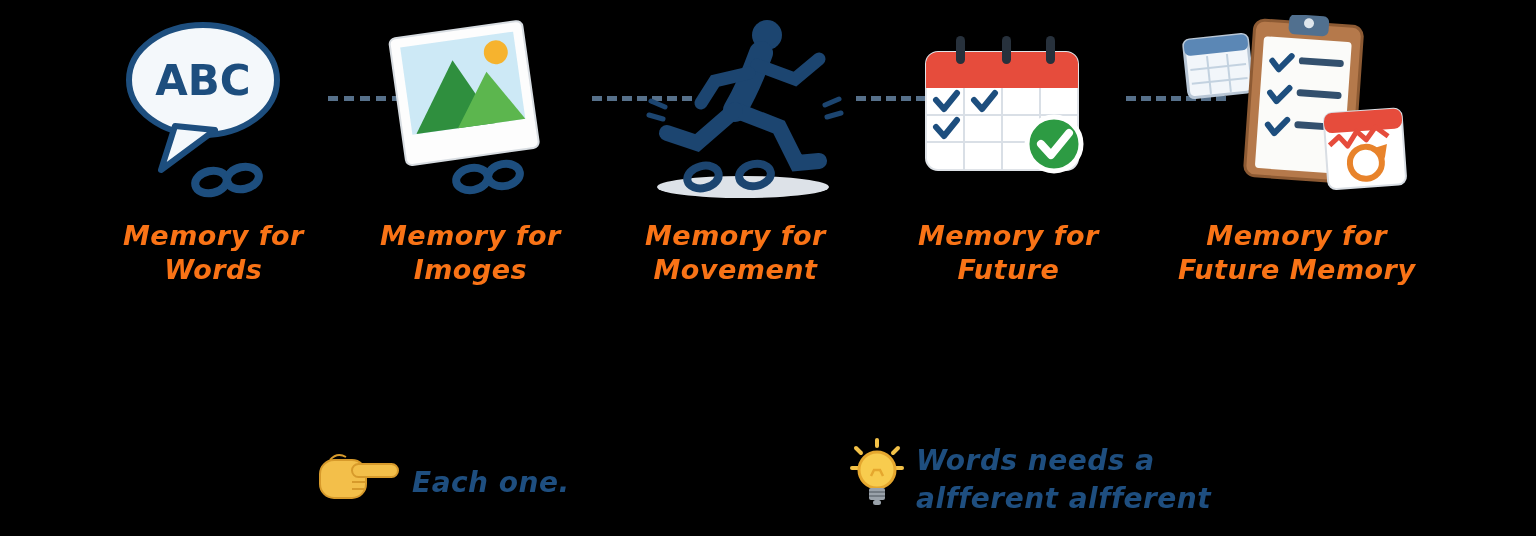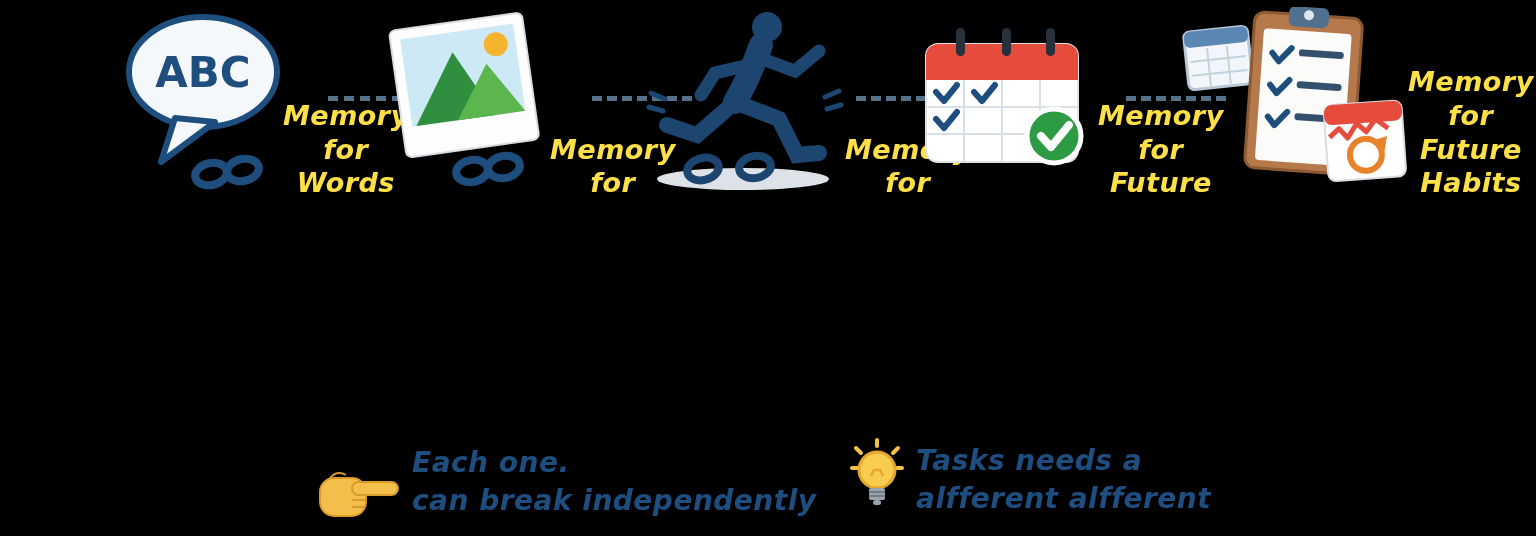--- a/index.html
+++ b/index.html
@@ -1,23 +1,23 @@
 <!DOCTYPE html>
 <html><head>
 <meta charset="utf-8">
 <style>
   html,body{margin:0;padding:0;background:#000;}
   .canvas{
     position:relative;width:1536px;height:536px;background:#000;overflow:hidden;
     font-family:"DejaVu Sans",sans-serif;
   }
-  .memory-item{position:absolute;top:4px;width:260px;display:flex;flex-direction:row;align-items:flex-end;}
+  .memory-item{position:absolute;top:12px;width:260px;display:flex;flex-direction:column;align-items:flex-start;}
   .icon-box{height:196px;display:flex;align-items:center;justify-content:center;}
   .label{
-    margin-top:4px;color:#fde047;font-weight:bold;font-style:italic;
+    margin-top:11px;color:#f97316;font-weight:bold;font-style:italic;
     font-size:27px;line-height:1.25;text-align:center;letter-spacing:.5px;
   }
   .dash{position:absolute;top:96px;height:0;border-top:5px dashed #56708a;}
   .note{position:absolute;display:flex;align-items:flex-end;gap:12px;}
   .note-text{
     color:#1e4e7f;font-weight:bold;font-style:italic;font-size:28px;line-height:1.35;
     letter-spacing:.5px;white-space:nowrap;
   }
 </style>
 </head>
@@ -59,20 +59,21 @@
           <polygon points="74,108 110,56 142,108" fill="#5cb64e"></polygon>
         </g>
         <g fill="none" stroke="#1d4e7e" stroke-width="8">
           <ellipse cx="92" cy="160" rx="16" ry="11" transform="rotate(-10 92 160)"></ellipse>
           <ellipse cx="124" cy="156" rx="16" ry="11" transform="rotate(-10 124 156)"></ellipse>
         </g>
       </svg>
     </div>
     <div class="label">
       <span>Memory for</span><br>
+      <span>Imoges</span>
     </div>
   </div>
 
   <div class="memory-item" style="left:645px;">
     <div class="icon-box">
       <svg width="200" height="190" viewBox="0 0 200 190">
         <ellipse cx="98" cy="172" rx="86" ry="11" fill="#dde2e8"></ellipse>
         <g stroke="#1c4570" fill="none" stroke-linecap="round">
           <circle cx="122" cy="20" r="15" fill="#1c4570" stroke="none"></circle>
           <path d="M116,38 C108,60 100,78 90,95" stroke-width="24"></path>
@@ -88,20 +89,21 @@
         <g stroke="#1c4570" stroke-width="5" stroke-linecap="round">
           <path d="M6,86 L20,92"></path>
             <path d="M4,100 L18,104"></path>
           <path d="M194,84 L180,90"></path>
             <path d="M196,98 L182,102"></path>
         </g>
       </svg>
     </div>
     <div class="label">
       <span>Memory for</span><br>
+      <span>Movement</span>
     </div>
   </div>
 
   <div class="memory-item" style="left:918px;">
     <div class="icon-box">
       <svg width="180" height="160" viewBox="0 0 180 160">
         <rect x="8" y="22" width="152" height="118" rx="12" fill="#ffffff" stroke="#dfe3e8" stroke-width="2"></rect>
         <g stroke="#d9dfe6" stroke-width="2">
           <line x1="8" y1="85" x2="160" y2="85"></line>
           <line x1="8" y1="112" x2="160" y2="112"></line>
@@ -166,37 +168,36 @@
           <rect x="148" y="96" width="78" height="76" rx="8" fill="#ffffff" stroke="#d9dee4" stroke-width="2"></rect>
           <rect x="148" y="96" width="78" height="20" rx="8" fill="#e64c3c"></rect>
           <path d="M152,128 l10,-8 l8,10 l10,-14 l9,9 l10,-12 l12,10" fill="none" stroke="#e64c3c" stroke-width="5" stroke-linejoin="round"></path>
           <circle cx="187" cy="148" r="16" fill="#ffffff" stroke="#e8832b" stroke-width="6"></circle>
           <path d="M198,136 l8,-2 l-2,9" fill="none" stroke="#e8832b" stroke-width="5" stroke-linecap="round"></path>
         </g>
       </svg>
     </div>
     <div class="label">
       <span>Memory for</span><br>
-      <span>Future Habits</span>
+      <span>Future Memory</span>
     </div>
   </div>
 
   <div class="note" style="left:318px;top:444px;">
     <svg width="82" height="54" viewBox="0 0 82 54" style="margin-top:4px;">
       <rect x="2" y="12" width="46" height="38" rx="14" fill="#f3bf4a" stroke="#d79a2b" stroke-width="2"></rect>
       <rect x="34" y="16" width="46" height="13" rx="6.5" fill="#f3bf4a" stroke="#d79a2b" stroke-width="2"></rect>
       <g stroke="#d79a2b" stroke-width="2" fill="none">
         <path d="M34,34 h14"></path>
         <path d="M34,41 h12"></path>
         <path d="M12,12 q7,-8 16,-3"></path>
       </g>
     </svg>
     <div class="note-text">
       <span>Each one.</span><br>
-      <span>can break independently</span>
     </div>
   </div>
 
   <div class="note" style="left:850px;top:438px;">
     <svg width="54" height="80" viewBox="0 0 54 80">
       <g stroke="#f3c148" stroke-width="4" stroke-linecap="round">
         <line x1="27" y1="2" x2="27" y2="8"></line>
         <line x1="6" y1="10" x2="11" y2="15"></line>
         <line x1="48" y1="10" x2="43" y2="15"></line>
         <line x1="2" y1="30" x2="8" y2="30"></line>
@@ -205,18 +206,18 @@
       <circle cx="27" cy="32" r="18" fill="#f8cc4e" stroke="#e5a72e" stroke-width="3"></circle>
       <path d="M21,38 l3,-6 h6 l3,6" fill="none" stroke="#e5a72e" stroke-width="2.5"></path>
       <rect x="19" y="50" width="16" height="12" rx="2" fill="#9aa2aa"></rect>
       <g stroke="#737b83" stroke-width="2">
         <line x1="19" y1="54" x2="35" y2="54"></line>
         <line x1="19" y1="58" x2="35" y2="58"></line>
       </g>
       <rect x="23" y="62" width="8" height="5" rx="2.5" fill="#9aa2aa"></rect>
     </svg>
     <div class="note-text">
-      <span>Tasks needs a</span><br>
+      <span>Words needs a</span><br>
       <span>alfferent alfferent</span>
     </div>
   </div>
 
 </div>
 
 </body></html>

